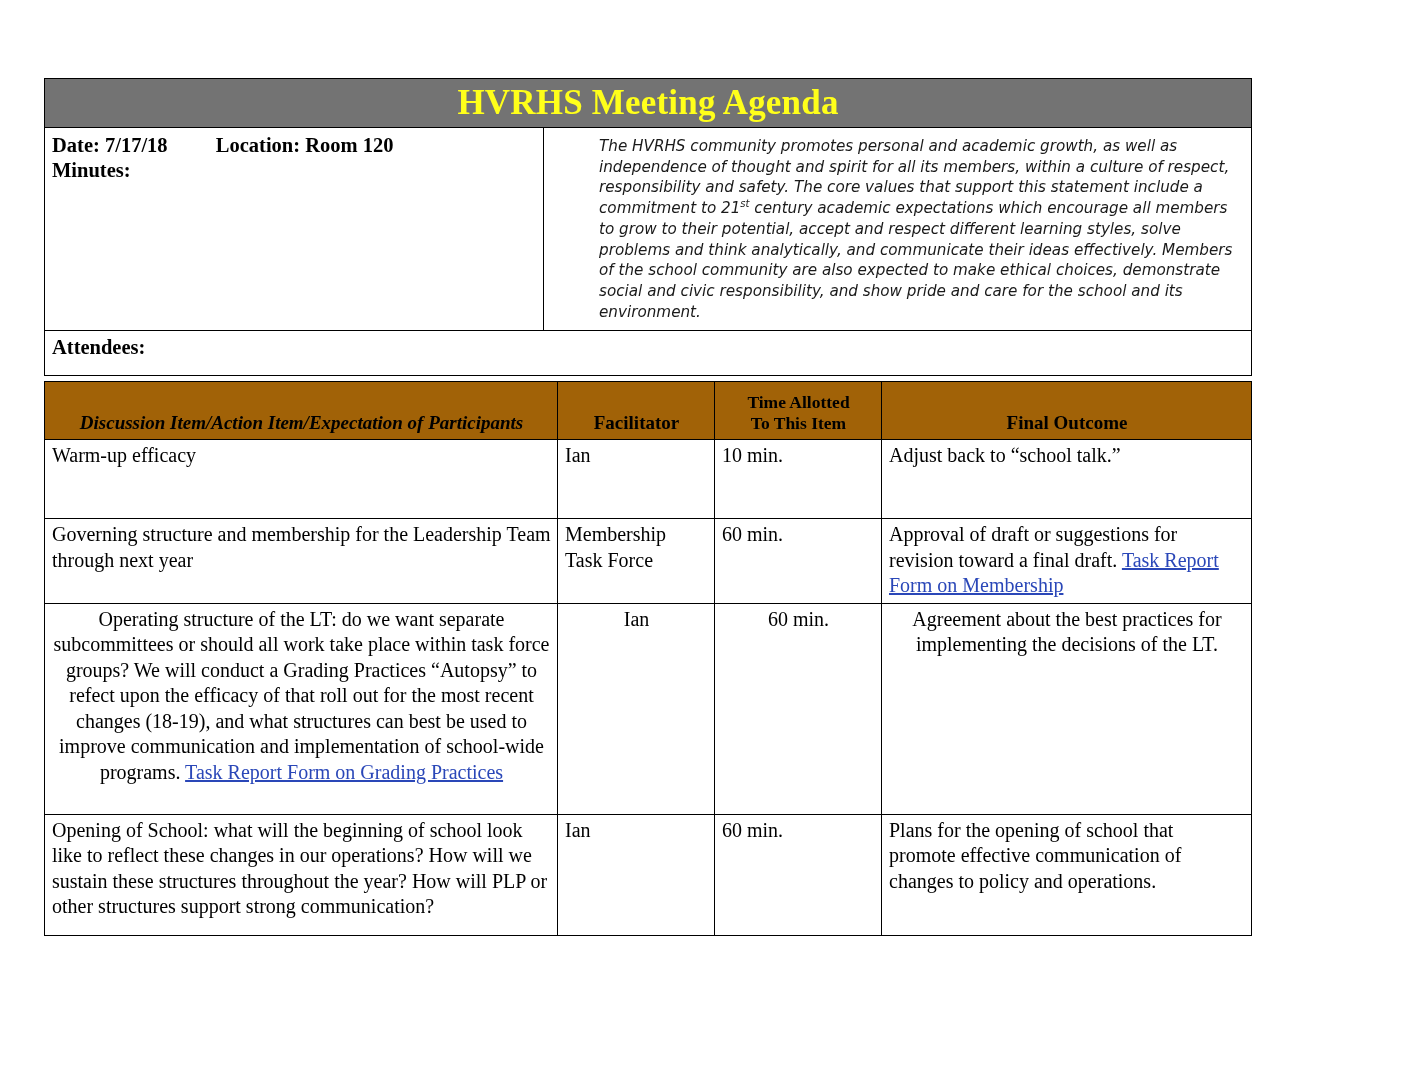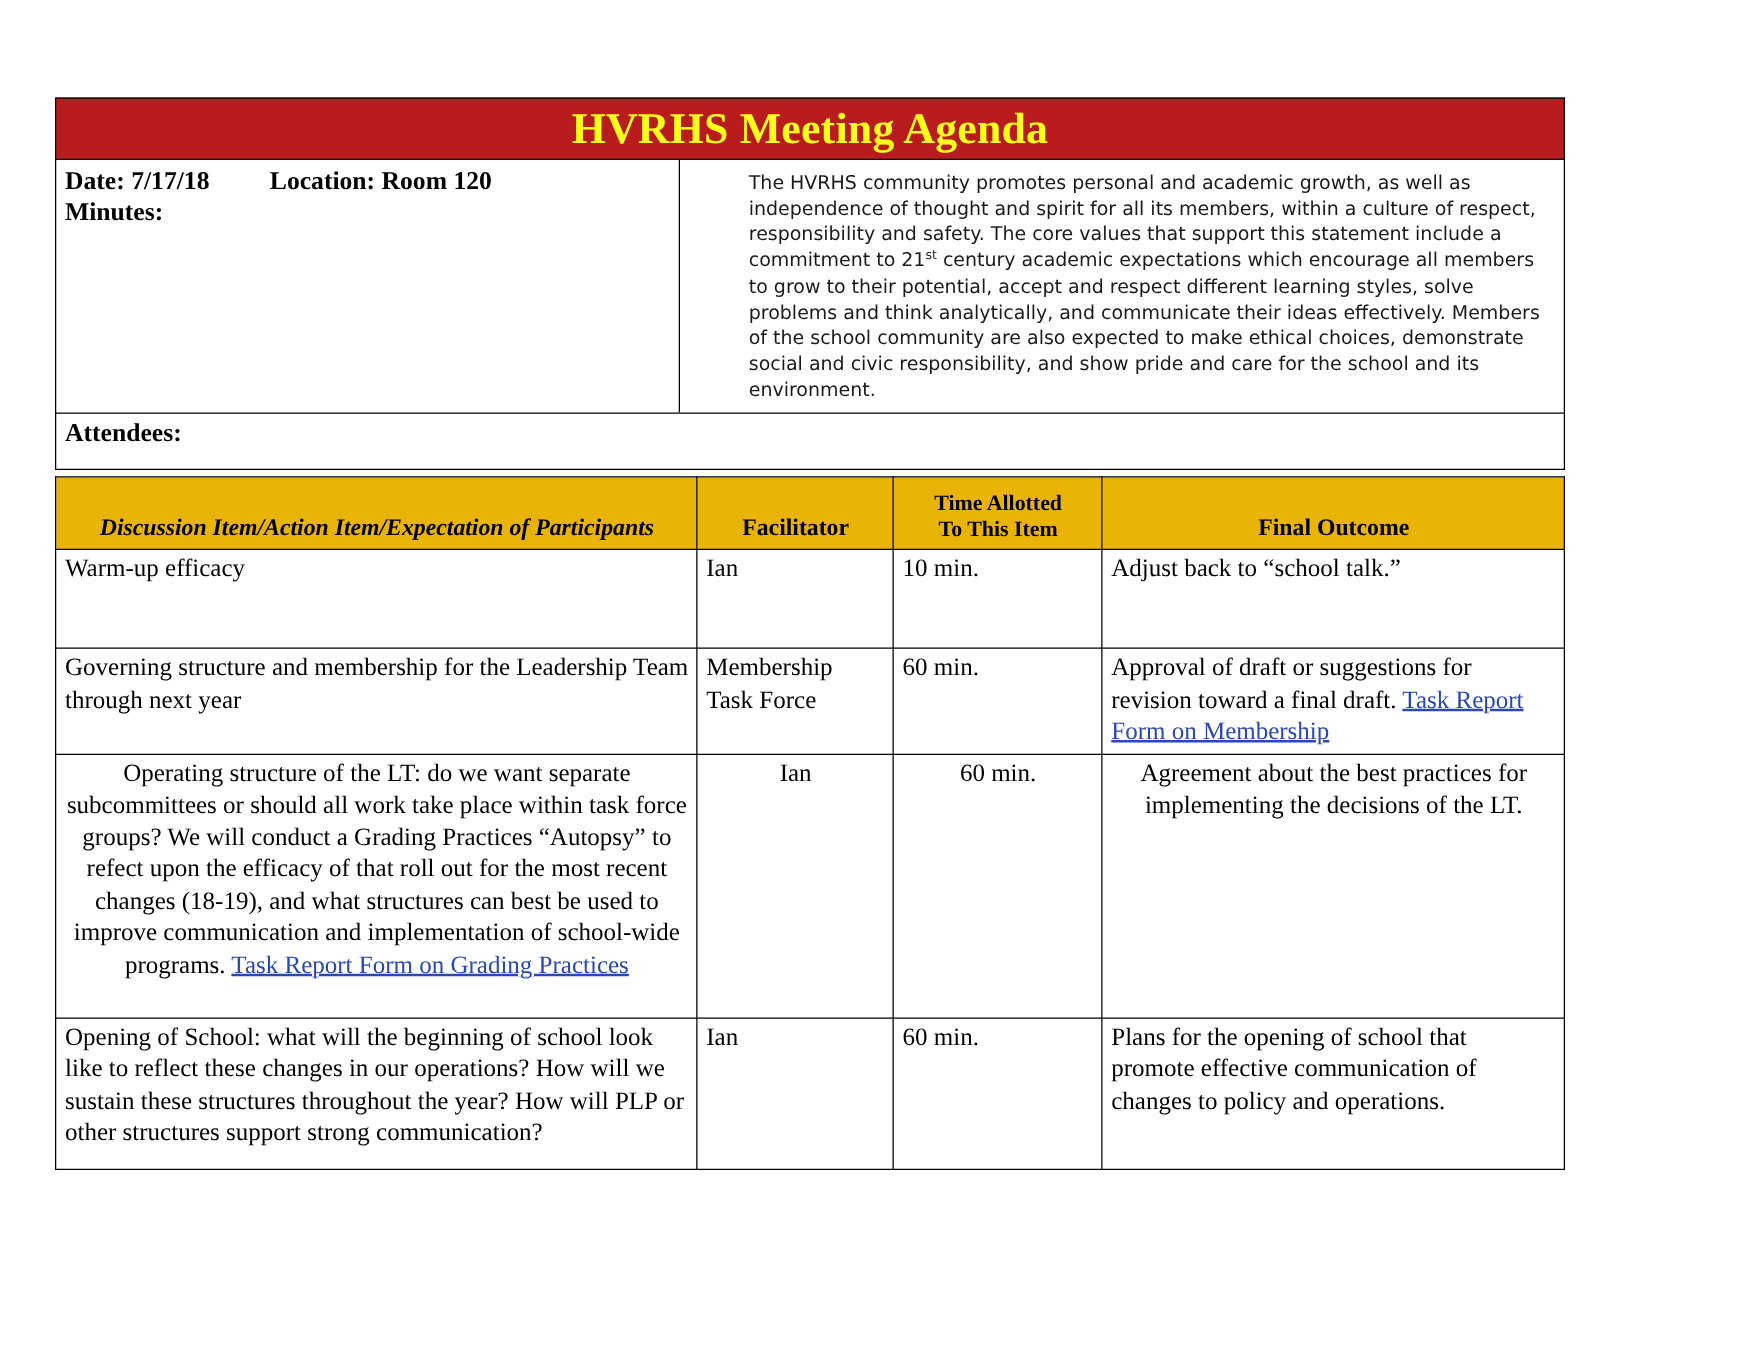--- a/index.html
+++ b/index.html
@@ -27,21 +27,21 @@
     left: 44px;
     top: 78px;
     width: 1208px;
   }
 
   
   .title-bar {
     box-sizing: border-box;
     width: 100%;
     height: 50px;
-    background: #b91c1c;
+    background: #737373;
     border: 1.5px solid #000000;
     display: flex;
     align-items: center;
     justify-content: center;
   }
   .title-text {
     font-family: "Liberation Serif", "DejaVu Serif", serif;
     font-weight: bold;
     font-size: 35px;
     line-height: 36px;
@@ -92,20 +92,21 @@
     font-size: 20.5px;
     line-height: 24.5px;
     padding-left: 8px;
   }
   ol.norms li::marker {
     content: counter(list-item) ")  ";
   }
 
   .mission {
     font-family: "DejaVu Sans", sans-serif;
+    font-style: italic;
     font-size: 15.2px;
     line-height: 20.7px;
     text-align: left;
     color: #1a1a1a;
   }
   .mission sup {
     font-size: 10px;
     vertical-align: super;
     line-height: 0;
   }
@@ -135,21 +136,21 @@
     width: 100%;
     table-layout: fixed;
   }
   table.agenda th,
   table.agenda td {
     border: 1.3px solid #000000;
     vertical-align: top;
     padding: 3px 6px 4px 7px;
   }
   table.agenda thead th {
-    background: #eab308;
+    background: #a16207;
     text-align: center;
     vertical-align: bottom;
     font-weight: bold;
     font-size: 19px;
     line-height: 23px;
     padding-bottom: 5px;
     height: 49px;
     margin-top: 15px;
   }
   th.c1 { width: 499px; font-style: italic; }

